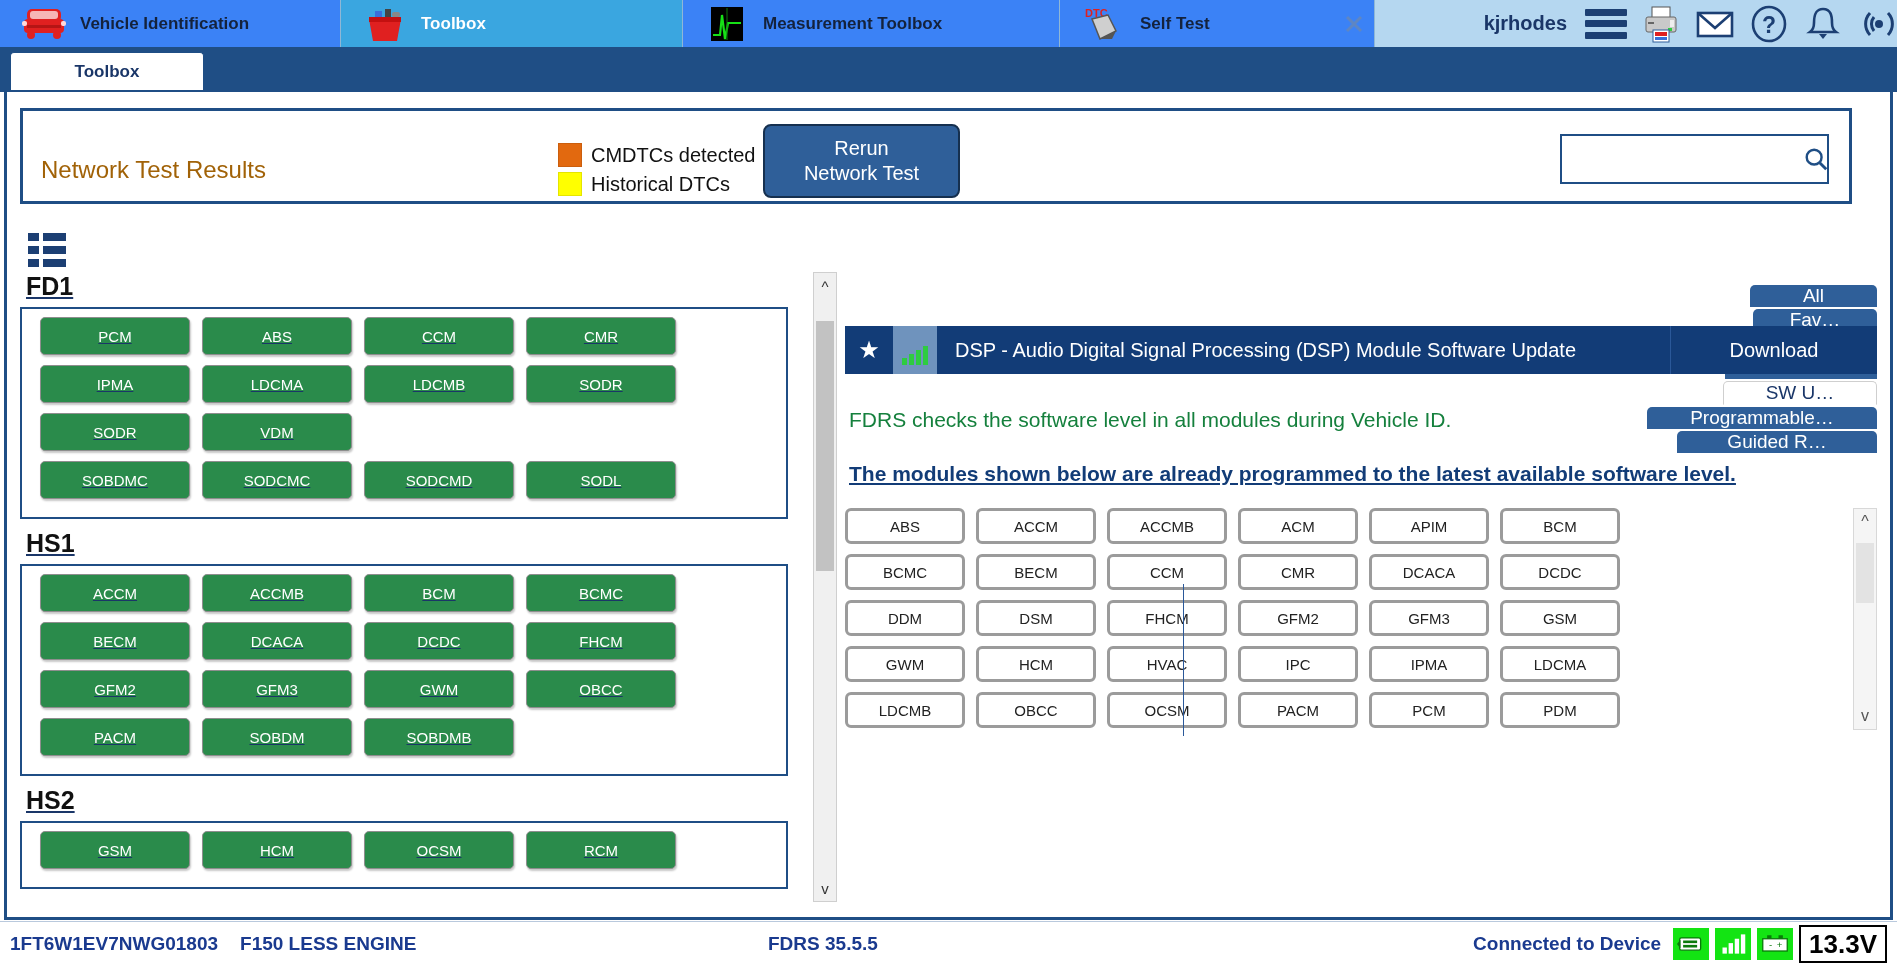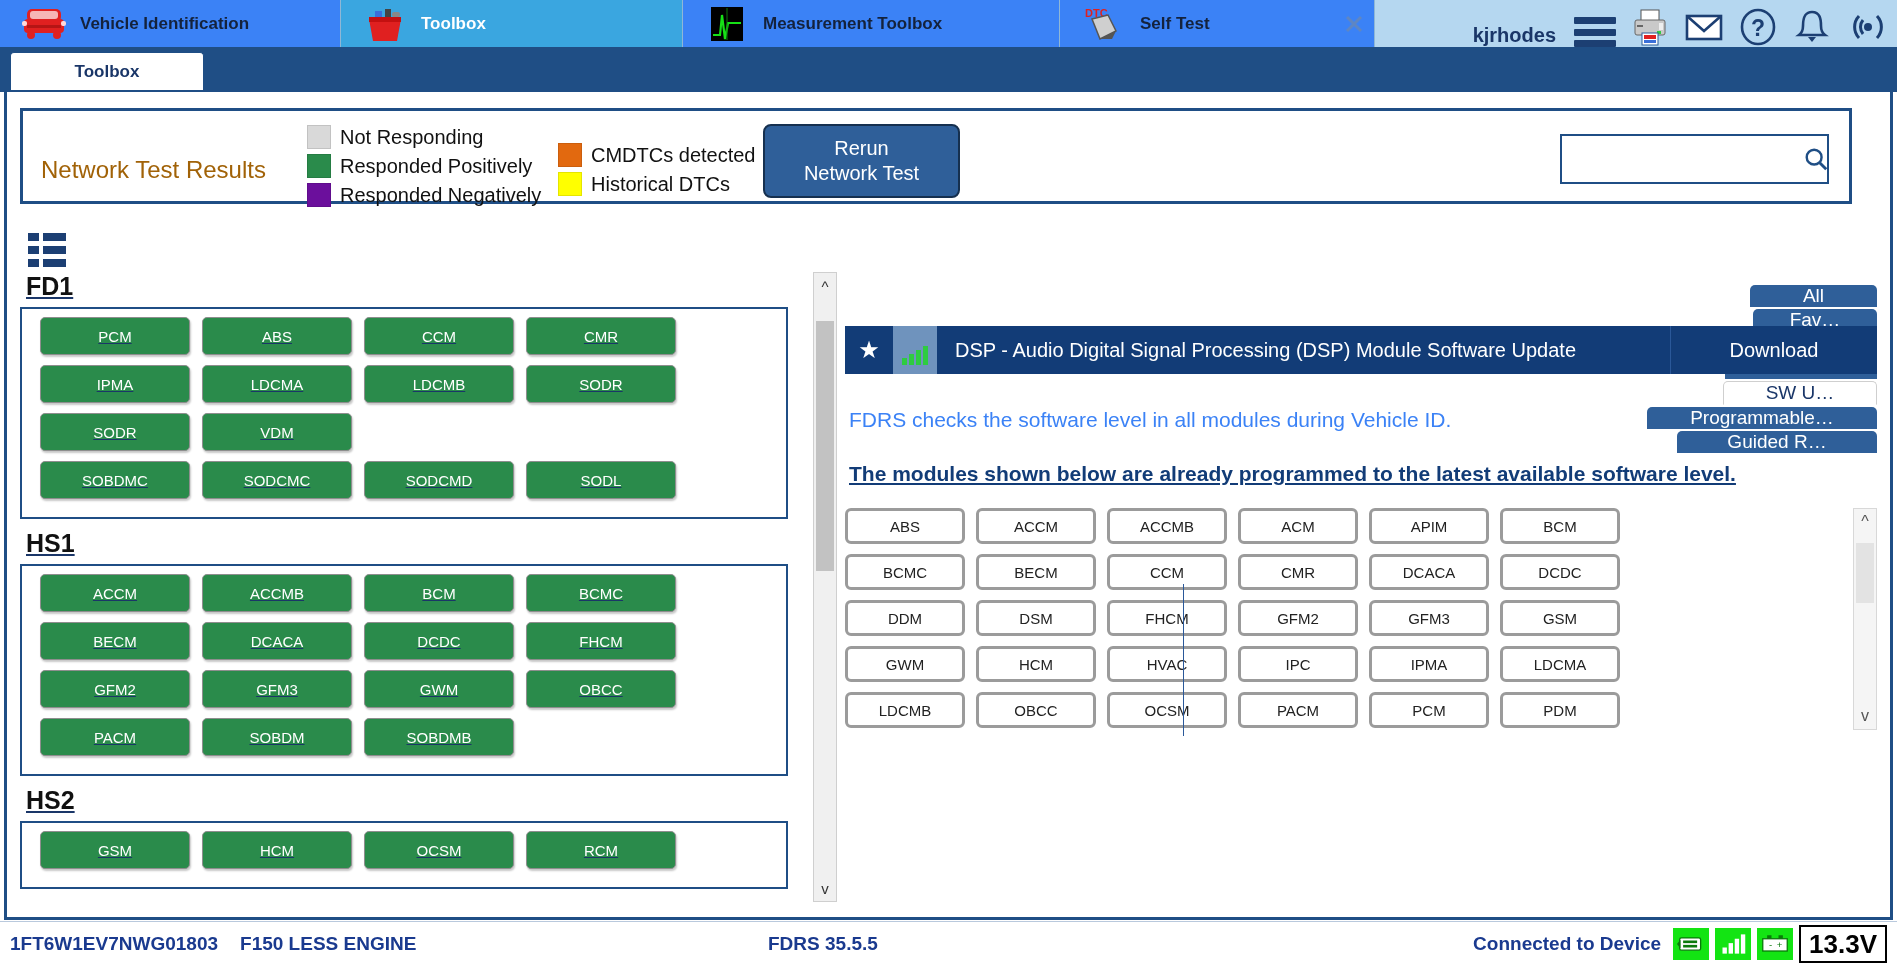--- a/index.html
+++ b/index.html
@@ -14,21 +14,21 @@
 
   
   .topnav{position:absolute;left:0;top:0;width:1897px;height:47px;background:#3b82f6;display:flex;align-items:stretch;}
   .navtab{display:flex;align-items:center;gap:14px;padding:0 22px;border-right:1px solid #8fb7d6;position:relative;}
   .navtab.t1{width:296px;}
   .navtab.t2{width:297px;background:#3aa6e0;}
   .navtab.t3{width:332px;}
   .navtab.t4{width:270px;}
   .navtab .lbl{font-size:17px;font-weight:bold;color:#14223c;white-space:nowrap;}
   .navtab.t2 .lbl{color:#ffffff;}
-  .navrest{flex:1;background:#b5d7f0;display:flex;align-items:flex-end;justify-content:flex-end;padding-right:11px;gap:14px;}
+  .navrest{flex:1;background:#b5d7f0;display:flex;align-items:center;justify-content:flex-end;padding-right:0;gap:14px;}
   .icon-car,.icon-toolbox,.icon-scope,.icon-selftest{width:44px;height:38px;flex:0 0 auto;}
   .closex{position:absolute;right:10px;top:50%;transform:translateY(-50%);width:20px;height:20px;opacity:.55;}
   .username{font-size:20px;font-weight:bold;color:#1a3668;margin-right:4px;}
   .hamburger{width:42px;height:30px;display:flex;flex-direction:column;justify-content:space-between;}
   .hamburger i{display:block;height:7px;background:#1c3f73;border-radius:1px;}
   .hicon{width:40px;height:40px;display:block;}
 
   
   .tabstrip{position:absolute;left:0;top:47px;width:1897px;height:43px;background:#1f4e85;}
   .tabstrip .tab{position:absolute;left:10px;top:5px;width:192px;height:38px;background:#ffffff;border:1px solid #1f4e85;border-bottom:none;
@@ -88,21 +88,21 @@
   .rtab.w-prog{width:198px;}
   .rtab.w-guid{width:168px;}
 
   .dsprow{display:flex;align-items:stretch;height:48px;margin-top:1px;}
   .dsp-star{width:48px;background:#123c77;display:flex;align-items:center;justify-content:center;color:#fff;font-size:24px;cursor:pointer;}
   .dsp-sig{width:44px;background:#6f93bd;display:flex;align-items:flex-end;justify-content:center;padding-bottom:9px;gap:2px;}
   .dsp-sig i{display:block;width:5px;background:#2ecc40;}
   .dsp-title{flex:1;background:#123c77;color:#ffffff;font-size:20px;display:flex;align-items:center;padding-left:18px;}
   .dsp-dl{width:206px;background:#123c77;color:#ffffff;font-size:20px;display:flex;align-items:center;justify-content:center;border-left:1px solid #2a5899;cursor:pointer;}
 
-  .p1{margin:34px 0 0 4px;font-size:21px;color:#3b82f6;}
+  .p1{margin:34px 0 0 4px;font-size:21px;color:#15803d;}
   .p2{margin:22px 0 0 4px;font-size:21px;color:#123c77;font-weight:bold;line-height:1.35;max-width:1000px;}
   .p3{margin:30px 0 0 4px;font-size:21px;color:#123c77;font-weight:bold;text-decoration:underline;}
 
   .modgridwrap{position:relative;margin-top:22px;width:1032px;height:222px;}
   .modgrid{position:absolute;left:0;top:0;width:1004px;height:222px;overflow:hidden;}
   .mgrow{display:flex;gap:11px;margin-bottom:10px;}
   .mgcell{width:120px;height:36px;border:3px solid #9b9b9b;border-radius:6px;background:#ffffff;color:#222222;font-size:15px;
      display:flex;align-items:center;justify-content:center;cursor:pointer;box-sizing:border-box;}
   .rightsb{position:absolute;right:0;top:0;width:24px;height:222px;background:#f5f5f5;border:1px solid #d8d8d8;box-sizing:border-box;}
   .rightsb .thumb{position:absolute;left:2px;top:34px;width:18px;height:60px;background:#e3e3e3;}
@@ -236,34 +236,20 @@
     <div class="tab">Toolbox</div>
   </div>
 
   <div class="frame"></div>
   <div class="outerborder"></div>
 
   <div class="legendbox">
     <div class="legendinner">
       <div class="ntr-title">Network Test Results</div>
 
-      <div class="legcol c1">
-        <div class="legitem">
-          <span class="sw" style="background:#d9d9d9"></span>
-          <span class="legtxt">Not Responding</span>
-        </div>
-        <div class="legitem">
-          <span class="sw" style="background:#2a8b4b"></span>
-          <span class="legtxt">Responded Positively</span>
-        </div>
-        <div class="legitem">
-          <span class="sw" style="background:#6b0f9c"></span>
-          <span class="legtxt">Responded Negatively</span>
-        </div>
-      </div>
 
       <div class="legcol c2">
         <div class="legitem">
           <span class="sw" style="background:#e2690f"></span>
           <span class="legtxt">CMDTCs detected</span>
         </div>
         <div class="legitem">
           <span class="sw" style="background:#ffff00"></span>
           <span class="legtxt">Historical DTCs</span>
         </div>

